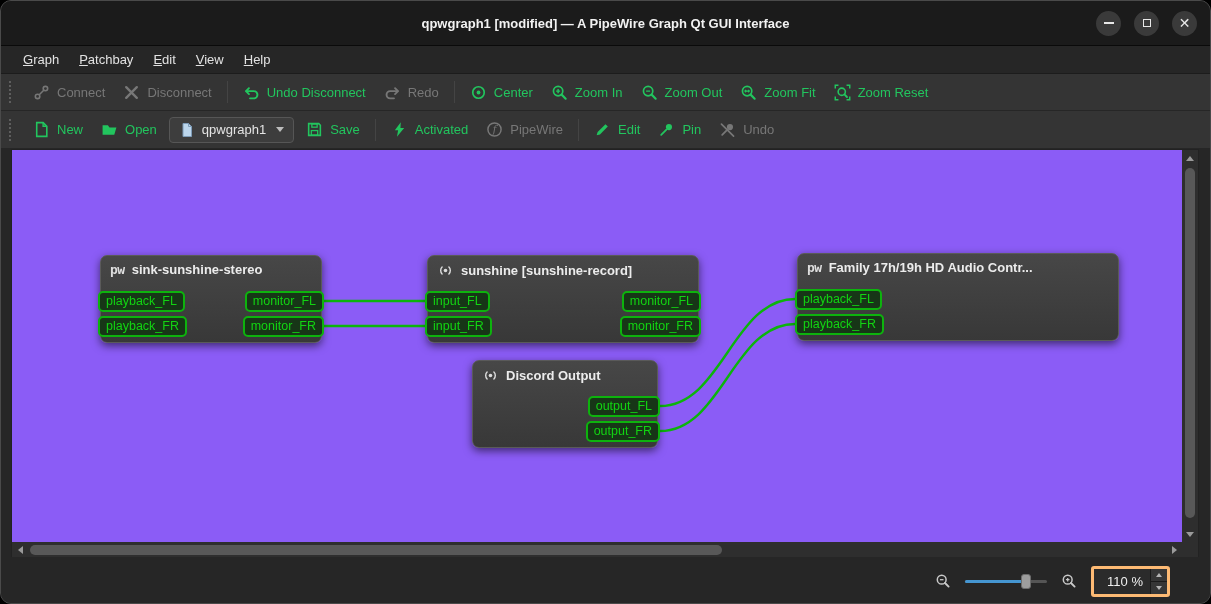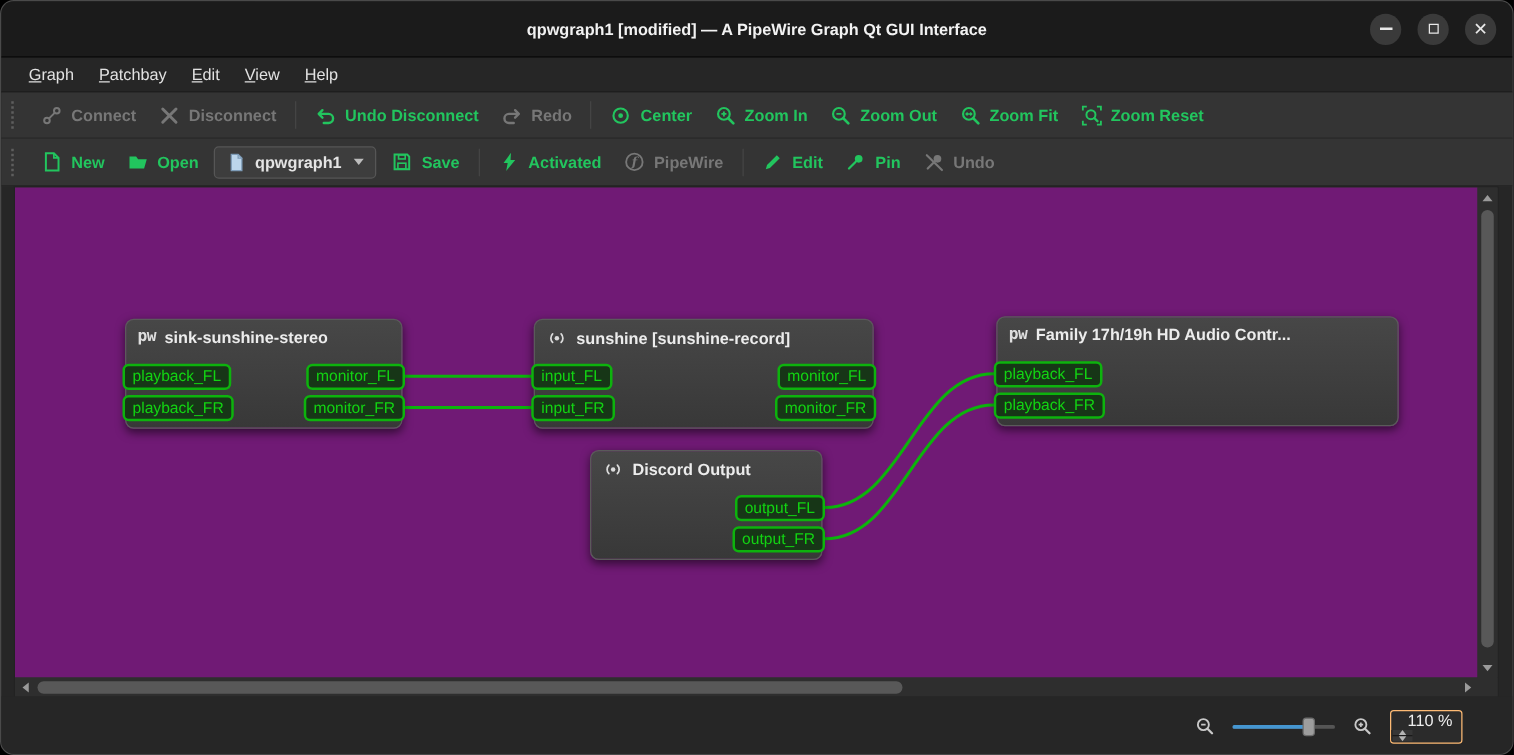--- a/index.html
+++ b/index.html
@@ -20,38 +20,38 @@
   .glyph-close{font-size:14px;line-height:1;color:#e8e8e8;}
 
   
   .menubar{height:28px;background:#262626;display:flex;align-items:center;
            padding-left:12px;border-bottom:1px solid #1c1c1c;box-sizing:border-box;}
   .menu-item{color:#e2e2e2;font-size:13px;padding:4px 10px;}
   .mnemonic{text-decoration:underline;}
 
   
   .toolbar{background:#343434;display:flex;align-items:center;padding-left:6px;
-           border-bottom:1px solid #262626;box-sizing:border-box;font-weight:bold;}
+           border-bottom:1px solid #262626;box-sizing:border-box;}
   .toolbar1{height:37px;}
   .toolbar2{height:38px;}
   .tb-handle{width:5px;height:22px;border-left:2px dotted #5e5e5e;margin:0 8px 0 2px;}
   .tb-btn{display:flex;align-items:center;gap:7px;padding:5px 9px;border-radius:4px;
           color:#22c55e;font-size:13px;white-space:nowrap;}
   .tb-btn.disabled{color:#777777;}
   .tb-sep{width:1px;height:22px;background:#444;margin:0 6px;}
   .icon{flex:0 0 auto;display:block;}
   .tb-combo{display:flex;align-items:center;gap:7px;padding:4px 9px;margin:0 3px;
             border:1px solid #565656;border-radius:4px;background:#3d3d3d;color:#e4e4e4;font-size:13px;}
   .dd-arrow{width:0;height:0;border-left:4px solid transparent;border-right:4px solid transparent;
             border-top:5px solid #bdbdbd;margin-left:3px;}
 
   
   .graph-frame{position:absolute;top:148px;left:10px;width:1186px;height:408px;
                background:#2e2e2e;border:1px solid #222;box-sizing:content-box;}
-  .canvas{position:absolute;left:0;top:0;width:1170px;height:392px;background:#701a75;overflow:hidden;}
+  .canvas{position:absolute;left:0;top:0;width:1170px;height:392px;background:#8b5cf6;overflow:hidden;}
   .wires{position:absolute;left:0;top:0;}
   .node{position:absolute;background:linear-gradient(#474747,#383838);border:1px solid #5a5a5a;
         border-radius:7px;box-shadow:0 3px 8px rgba(0,0,0,.55);box-sizing:border-box;}
   .node-header{display:flex;align-items:center;gap:7px;padding:6px 9px 4px 9px;}
   .node-title{color:#ececec;font-weight:bold;font-size:13px;white-space:nowrap;overflow:hidden;}
   .pw-icon{color:#dedede;font-weight:bold;font-size:13px;letter-spacing:-.5px;font-family:"DejaVu Sans Mono",monospace;}
   .port{position:absolute;height:17px;line-height:17px;font-size:12.5px;white-space:nowrap;
         color:#12d412;background:#173617;border:2px solid #0db30d;border-radius:5px;padding:0 6px;}
   .port.left{left:-3px;}
   .port.right{right:-3px;}
@@ -69,22 +69,22 @@
   .tri-right{width:0;height:0;border-top:4px solid transparent;border-bottom:4px solid transparent;border-left:5px solid #9a9a9a;}
 
   
   .statusbar{position:absolute;left:0;right:0;top:556px;height:48px;background:#262626;
              display:flex;align-items:center;justify-content:flex-end;gap:14px;padding-right:40px;box-sizing:border-box;}
   .slider{position:relative;width:82px;height:18px;}
   .slider-track{position:absolute;top:8px;left:0;width:82px;height:3px;background:#555;border-radius:2px;}
   .slider-fill{position:absolute;top:8px;left:0;width:60px;height:3px;background:#4596d1;border-radius:2px;}
   .slider-handle{position:absolute;left:56px;top:2px;width:10px;height:15px;background:#9d9d9d;
                  border:1px solid #6c6c6c;border-radius:3px;box-sizing:border-box;}
-  .spinbox{display:flex;align-items:stretch;height:25px;background:#2b2b2b;border:1px solid #fdba74;
-           border-radius:3px;overflow:hidden;flex-direction:column;}
+  .spinbox{display:flex;align-items:stretch;height:25px;background:#2b2b2b;border:3px solid #fdba74;
+           border-radius:3px;overflow:hidden;}
   .spin-value{color:#eee;font-size:13px;display:flex;align-items:center;padding:0 7px;min-width:42px;justify-content:flex-end;}
   .spin-btns{display:flex;flex-direction:column;width:16px;border-left:1px solid #1a1a1a;}
   .spin-btn{flex:1;display:flex;align-items:center;justify-content:center;background:#363636;}
   .spin-btn + .spin-btn{border-top:1px solid #1a1a1a;}
   .tri-up-s{width:0;height:0;border-left:3px solid transparent;border-right:3px solid transparent;border-bottom:4px solid #b4b4b4;}
   .tri-down-s{width:0;height:0;border-left:3px solid transparent;border-right:3px solid transparent;border-top:4px solid #b4b4b4;}
 </style>
 </head>
 <body>
 

